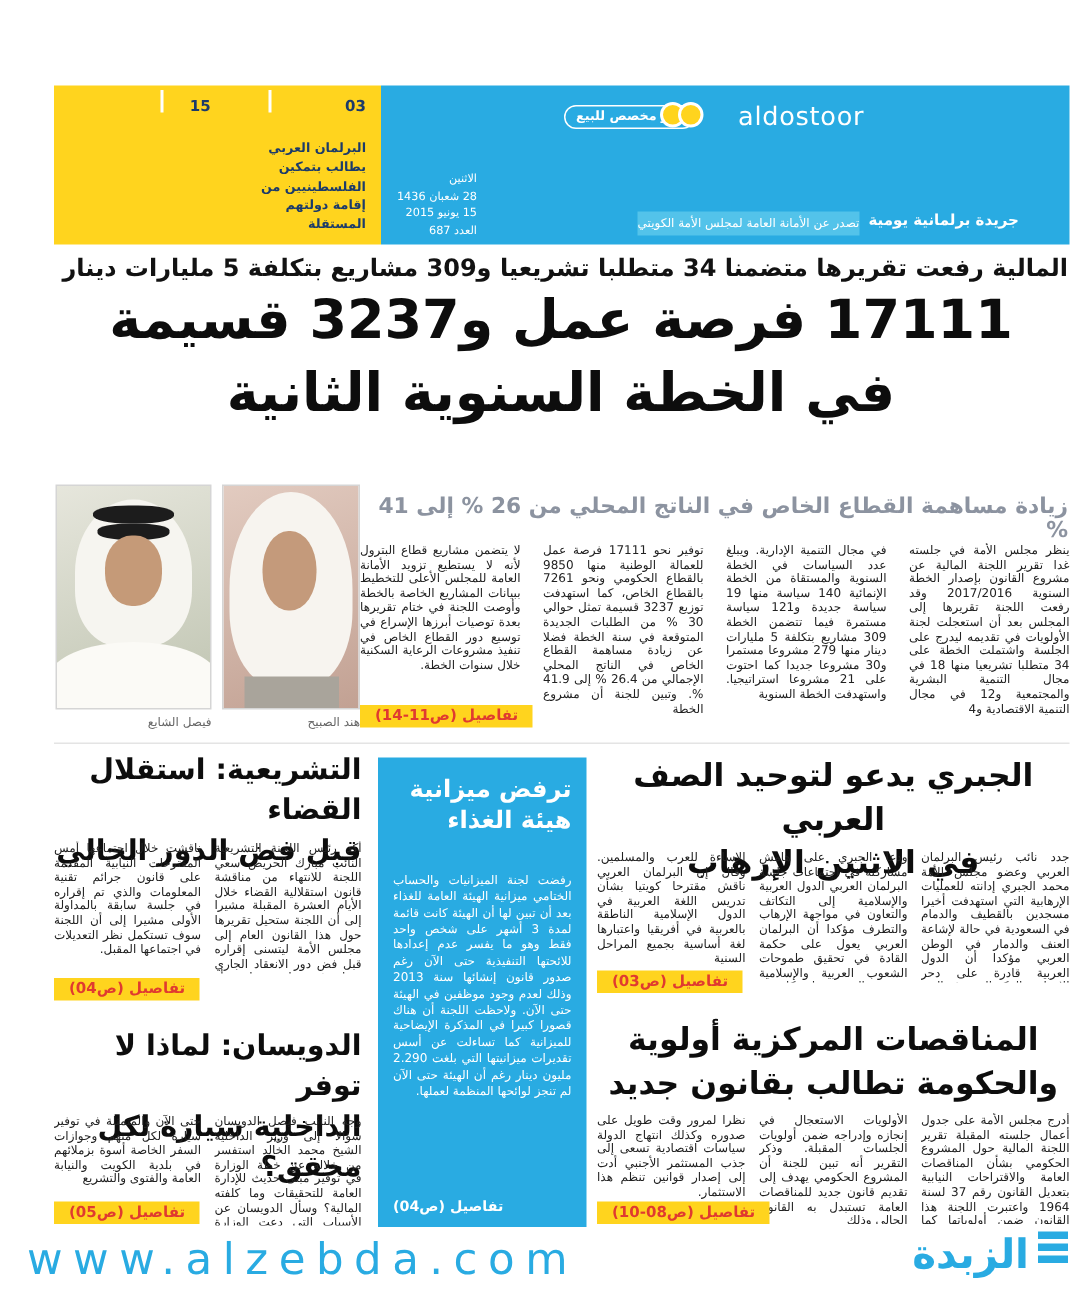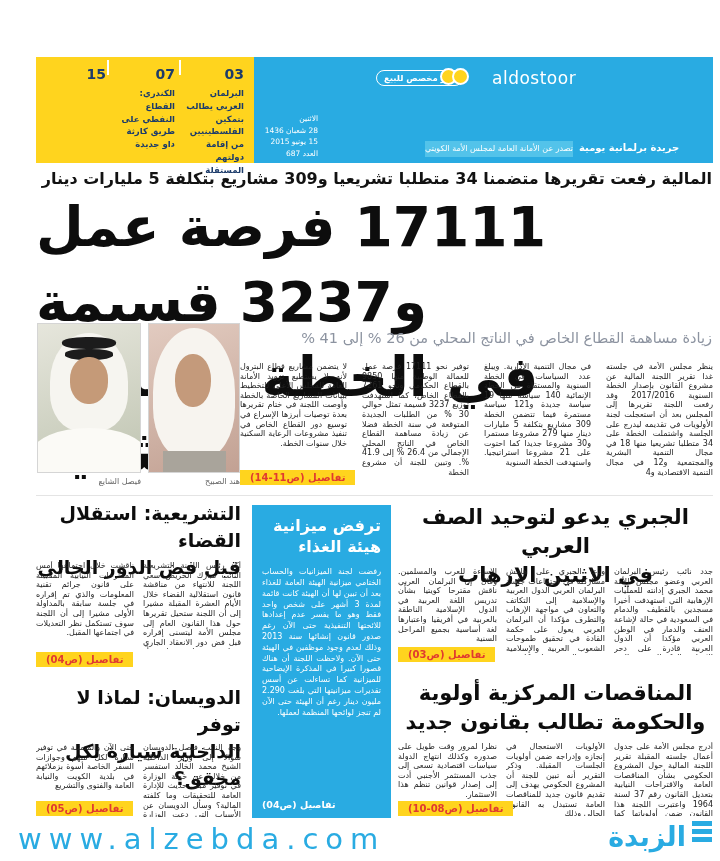--- a/index.html
+++ b/index.html
@@ -3,42 +3,42 @@
 <meta charset="utf-8">
 <style>
   *{margin:0;padding:0;box-sizing:border-box}
   html,body{width:720px;height:861px}
   body{background:#fff;font-family:"DejaVu Sans",sans-serif;position:relative;overflow:hidden}
   .abs{position:absolute}
 
   
   .teasers{left:36px;top:57px;width:218px;height:106px;background:#FFD41E;padding:9px 10px 6px;display:flex;gap:9px}
   .teaser{flex:1;color:#1C3B6A;text-align:right}
-  .teaser-num{font-size:14px;font-weight:bold;margin-bottom:5px}
+  .teaser-num{font-size:10px;font-weight:bold;margin-bottom:16px}
   .teaser-text{font-size:8.5px;font-weight:bold;line-height:1.5}
   .tick{top:60px;width:2px;height:15px;background:#fff}
   .tick1{left:107px}.tick2{left:179px}
 
   
   .masthead{left:254px;top:57px;width:459px;height:106px;background:#29ABE2}
   .m-badge{left:122px;top:13px;border:1.5px solid #fff;border-radius:9px;color:#fff;font-size:8.5px;font-weight:bold;padding:2px 7px;white-space:nowrap}
   .m-circles{left:186px;top:11px;display:flex}
   .m-circles i{display:block;width:17px;height:17px;background:#FFD41E;border:2px solid #fff;border-radius:50%}
   .m-circles i+i{margin-left:-5px}
   .m-latin{left:238px;top:11px;color:#fff;font-size:17px;letter-spacing:.5px}
   .m-logo{right:6px;top:4px;color:#fff;font-size:46px;font-weight:bold;line-height:80px}
   .m-date{left:6px;top:56px;width:58px;color:#fff;font-size:7.5px;line-height:1.55;text-align:right}
   .m-publisher{left:171px;top:84px;width:148px;height:16px;background:#53C3EA;color:#fff;font-size:8px;line-height:16px;text-align:center;white-space:nowrap;overflow:hidden}
   .m-tagline{left:325px;top:85px;color:#fff;font-size:10px;font-weight:bold;white-space:nowrap}
 
   
   .kicker{left:36px;right:8px;top:169px;text-align:right;font-size:16px;font-weight:bold;color:#121212}
-  .headline{left:36px;right:8px;top:190px;text-align:left;color:#0d0d0d;font-size:55px;font-weight:bold;line-height:1.36}
+  .headline{left:36px;right:8px;top:190px;text-align:center;color:#0d0d0d;font-size:36px;font-weight:bold;line-height:1.36}
   .headline span{display:block}
-  .subhead{left:240px;right:8px;top:330px;text-align:right;font-size:14.5px;font-weight:normal;color:#8C93A0}
+  .subhead{left:240px;right:8px;top:330px;text-align:right;font-size:14.5px;font-weight:bold;color:#8C93A0}
 
   .photo{top:323px;height:150px;border:1px solid #d5d5d5;overflow:hidden}
   .photo1{left:37px;width:104px;background:linear-gradient(160deg,#e6e6dc,#bfc4b1)}
   .photo2{left:148px;width:92px;background:linear-gradient(160deg,#e2cbc0,#c2a193)}
   .photo i{position:absolute;display:block}
   .ph-ghutra{left:12%;top:6%;width:76%;height:66%;background:#f6f5f0;border-radius:50% 50% 38% 38%}
   .ph-agal{left:24%;top:9%;width:52%;height:8%;background:#1c1c1c;border-radius:45%}
   .ph-agal2{left:26%;top:17%;width:48%;height:7%;background:#1c1c1c;border-radius:45%}
   .ph-face{left:31%;top:22%;width:38%;height:32%;background:#c59a78;border-radius:46%}
   .ph-body{left:-5%;bottom:-2%;width:110%;height:32%;background:#fbfaf6;border-radius:50% 50% 0 0}
@@ -65,21 +65,21 @@
   .story-a-body .bcol,.story-b-body .bcol{width:98px}
   .tag-a{left:36px;top:652px}
   .story-b-h{top:684px}
   .story-b-body{left:36px;top:743px;width:205px;height:74px}
   .tag-b{left:36px;top:801px}
 
   
   .budget-box{left:252px;top:505px;width:139px;height:313px;background:#29ABE2;padding:10px;color:#fff;overflow:hidden}
   .bb-title{font-size:16px;font-weight:bold;line-height:1.32;text-align:right}
   .bb-title span{display:block}
-  .bb-body{margin-top:10px;font-size:8px;line-height:1.35;text-align:justify}
+  .bb-body{margin-top:25px;font-size:8px;line-height:1.35;text-align:justify}
   .bb-tag{position:absolute;left:10px;bottom:8px;font-size:9.5px;font-weight:bold;color:#fff}
 
   
   .h-right{left:398px;width:315px;text-align:center;font-size:21px;font-weight:bold;line-height:1.38;color:#0d0d0d}
   .h-right span{display:block}
   .story-c-h{top:503px}
   .story-c-body{left:398px;top:567px;width:315px;height:88px}
   .story-c-body .bcol,.story-d-body .bcol{width:99px}
   .tag-c{left:398px;top:647px}
   .story-d-h{top:679px}
@@ -94,24 +94,20 @@
 </style>
 </head>
 <body>
 
 <div>
 
   <div class="abs teasers" dir="rtl">
     <div class="teaser">
       <div class="teaser-num">03</div>
       <div class="teaser-text">البرلمان العربي يطالب بتمكين الفلسطينيين من إقامة دولتهم المستقلة</div>
-    </div>
-    <div class="teaser">
-      <div class="teaser-num">07</div>
-      <div class="teaser-text">الكندري: القطاع النفطي على طريق كارثة داو جديدة</div>
     </div>
     <div class="teaser">
       <div class="teaser-num">15</div>
     </div>
   </div>
   <div class="abs tick tick1"></div>
   <div class="abs tick tick2"></div>
 
   <div class="abs masthead">
     <div class="abs m-badge" dir="rtl">غير مخصص للبيع</div>

